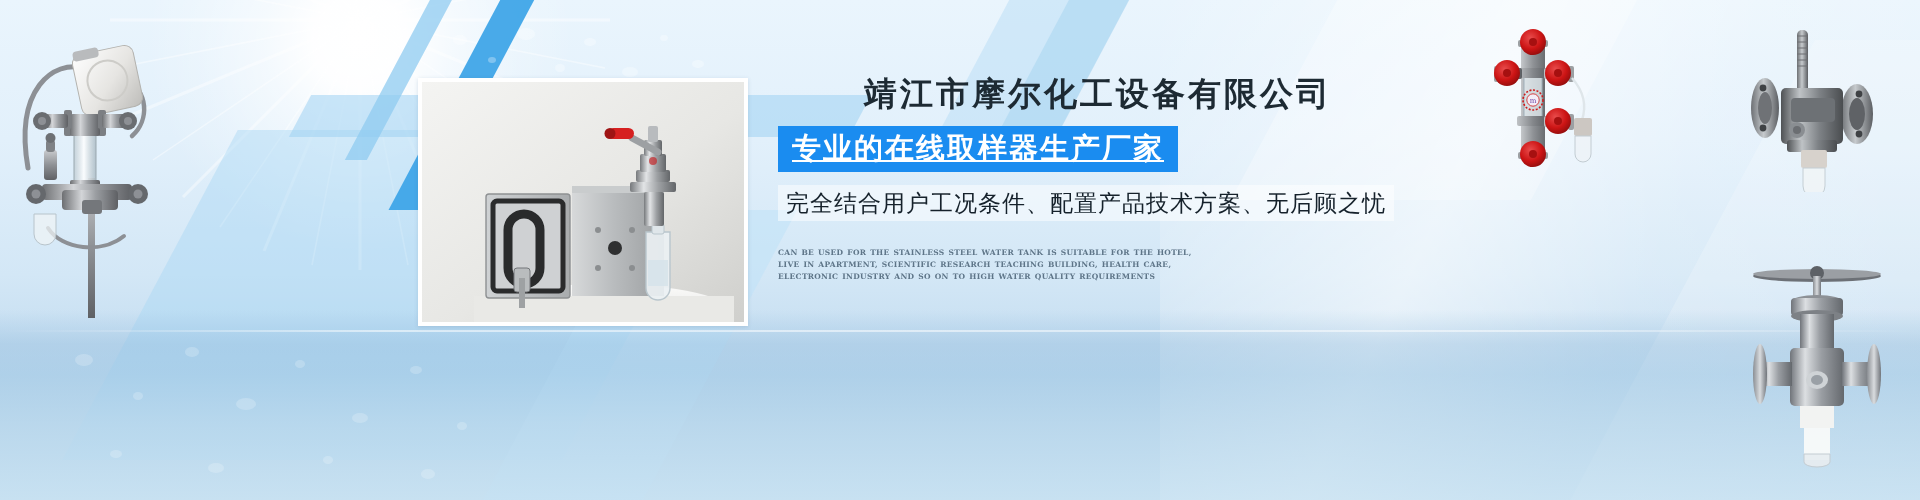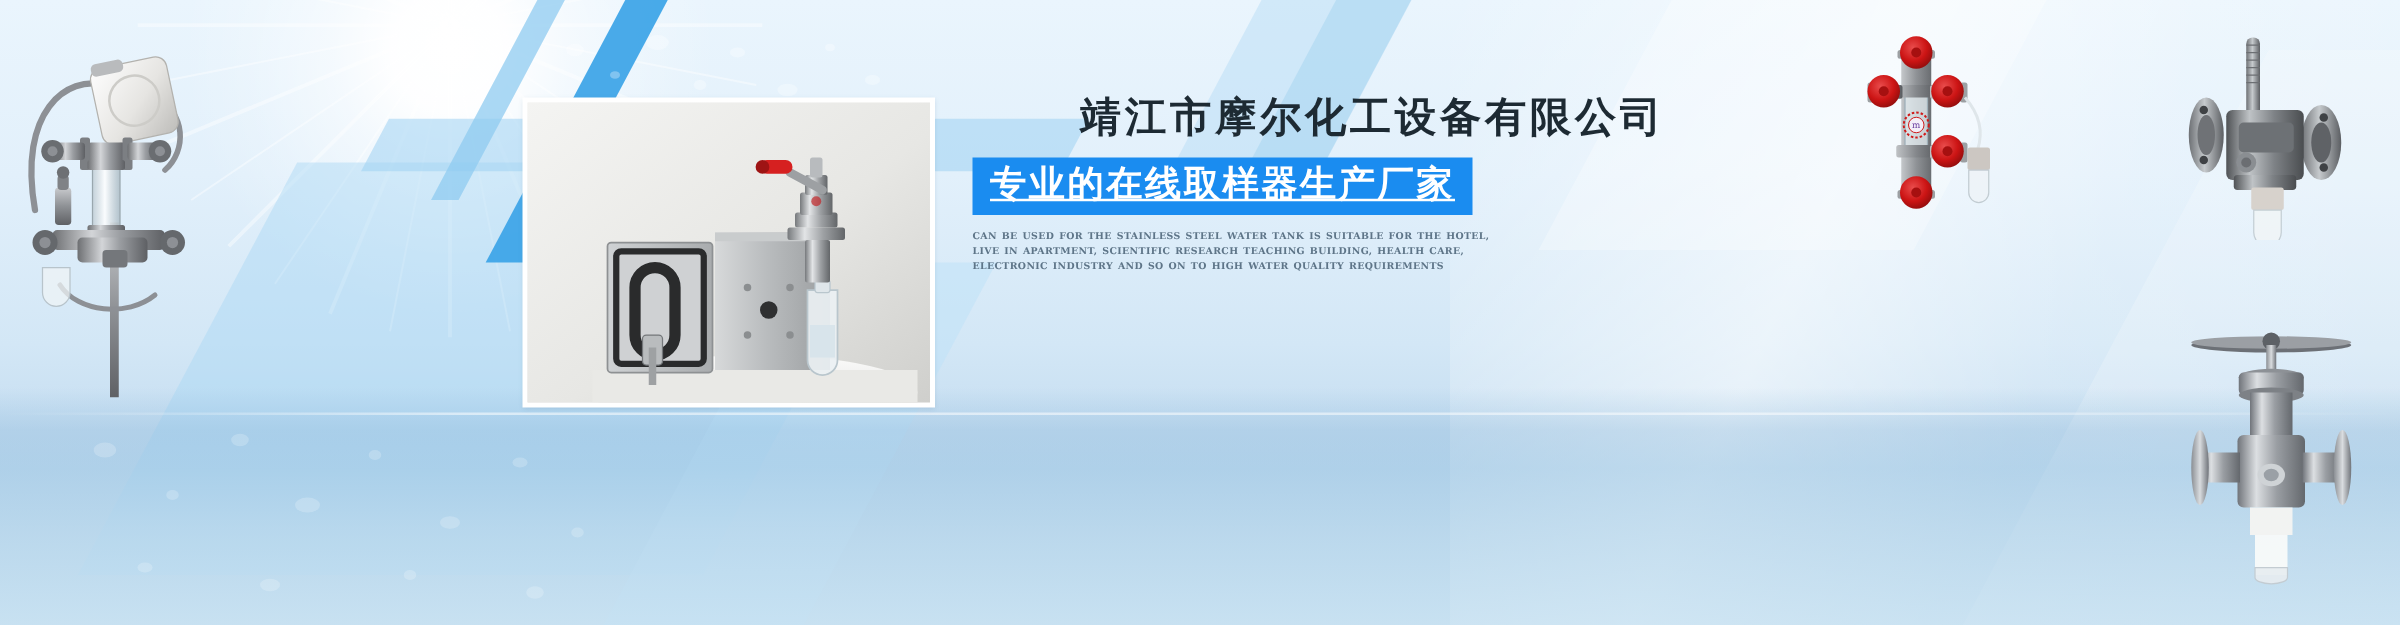--- a/index.html
+++ b/index.html
@@ -96,21 +96,21 @@
   .subline {
     margin-top:13px;
     background:rgba(255,255,255,.50);
     display:inline-block;
     font-size:23px; color:#15212b; letter-spacing:1px;
     padding:3px 8px; white-space:nowrap; line-height:30px;
   }
   .row-badge2 { margin-top:12px; margin-left:18px; }
   .row-badge2 .badge { font-size:25px; letter-spacing:4px; padding:5px 18px 7px 18px; }
   .english {
-    margin-top:11px; width:420px;
+    margin-top:26px; width:420px;
     font-family:"DejaVu Serif", serif;
     font-size:7.5px; line-height:12px; letter-spacing:.3px;
     color:#5e7588; font-weight:bold;
     text-transform:uppercase; word-spacing:1px;
   }
 
   
   .eq { position:absolute; pointer-events:none; }
   .eq-left   { left:6px;   top:18px;  width:190px; height:300px; }
   .eq-cross  { left:1490px;top:28px;  width:210px; height:140px; }
@@ -495,17 +495,18 @@
     <rect x="68" y="148" width="34" height="22" fill="#f2f3f2"></rect>
     <rect x="72" y="170" width="26" height="32" fill="#fafbfa" fill-opacity=".92"></rect>
     <path d="M72 196 h26 v8 a13 5 0 0 1 -26 0 z" fill="#e7ecef" fill-opacity=".9" stroke="#c3ccd2" stroke-width="1"></path>
   </svg>
 
   <div class="copy">
     <div class="title">靖江市摩尔化工设备有限公司</div>
     <div class="row-badge1">
       <span class="badge">专业的在线取样器生产厂家</span>
     </div>
+    <div class="subline">完全结合用户工况条件、配置产品技术方案、无后顾之忧</div>
     <div class="english">CAN BE USED FOR THE STAINLESS STEEL WATER TANK IS SUITABLE FOR THE HOTEL, LIVE IN APARTMENT, SCIENTIFIC RESEARCH TEACHING BUILDING, HEALTH CARE, ELECTRONIC INDUSTRY AND SO ON TO HIGH WATER QUALITY REQUIREMENTS</div>
   </div>
 
 
 </div>
 
 </body></html>

